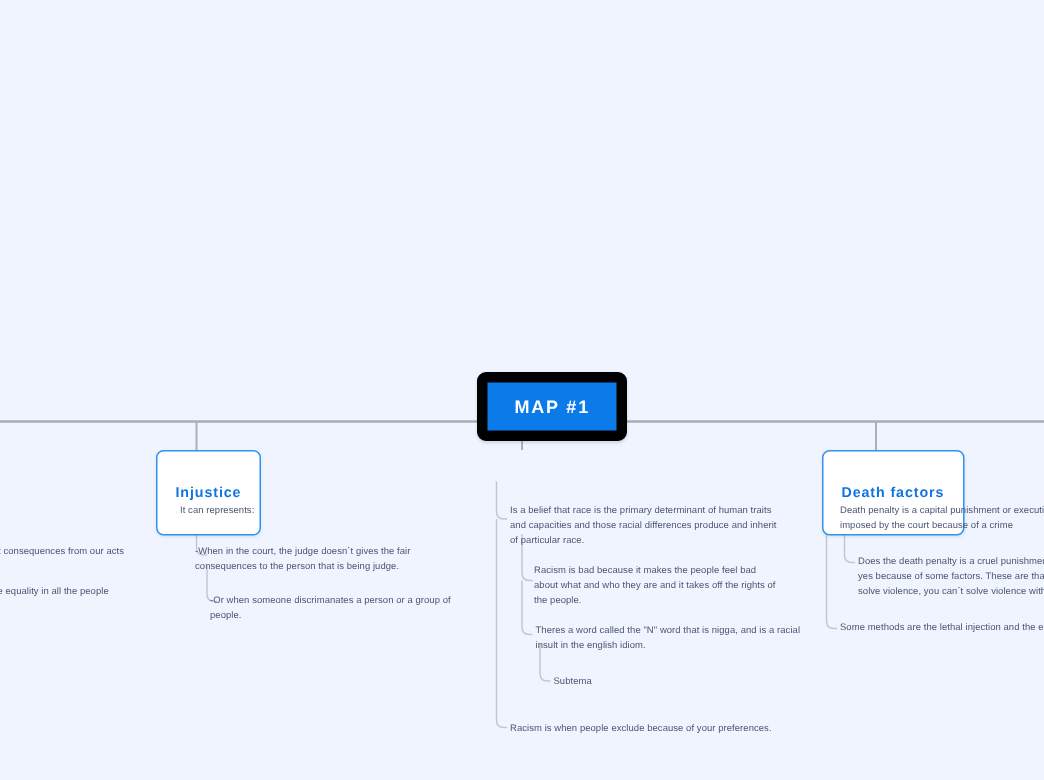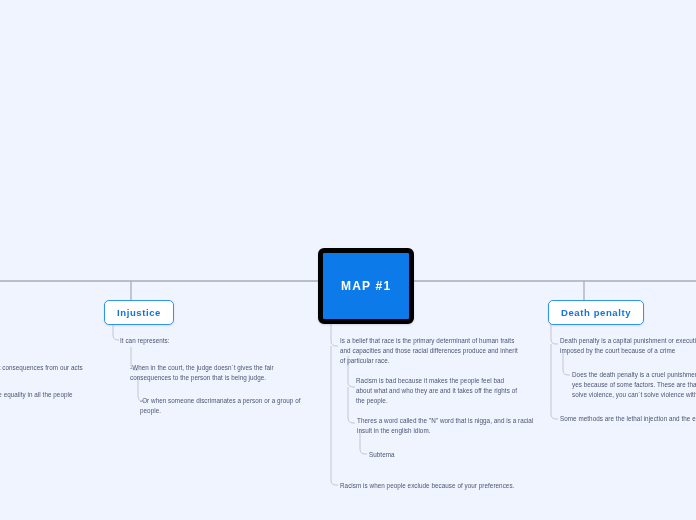--- a/index.html
+++ b/index.html
@@ -33,40 +33,40 @@
 
   
   .node {
     position: absolute;
     box-sizing: border-box;
     white-space: nowrap;
   }
 
   .root-node {
     background: #0c7ae8;
-    border: 5px solid #000000;
+    border: 7px solid #000000;
     border-radius: 6px;
     color: #ffffff;
     font-weight: bold;
     font-size: 12px;
     letter-spacing: 1.2px;
-    padding: 26px 18px;
+    padding: 9px 18px;
     text-align: right;
     box-shadow: 0 1px 2px rgba(40,80,150,0.18);
   }
 
   .branch-node {
     background: #ffffff;
     border: 1.6px solid #2f93f0;
     border-radius: 5px;
     color: #1374e0;
     font-weight: bold;
     font-size: 9.5px;
     letter-spacing: 0.6px;
-    padding: 6px 12px;
+    padding: 22px 12px;
     text-align: center;
     box-shadow: 0 1px 2px rgba(40,80,150,0.12);
   }
 
   .leaf-node {
     color: #4a5573;
     font-size: 6.3px;
     line-height: 1.62;
     white-space: normal;
     letter-spacing: 0.05px;
@@ -115,21 +115,21 @@
   <div class="node root-node" style="left:318px; top:248px;">
     <span>MAP #1</span>
   </div>
 
   <div class="node branch-node" style="left:104px; top:300px;">
     <span>Injustice</span>
   </div>
 
 
   <div class="node branch-node" style="left:548px; top:300px;">
-    <span>Death penalty</span>
+    <span>Death factors</span>
   </div>
 
   <div class="node leaf-node" style="left:-12px; top:336px; width:120px;">
     
   </div>
 
   <div class="node leaf-node" style="left:-12px; top:363px; width:118px;">
     <span>right consequences from our acts</span>
   </div>
 

